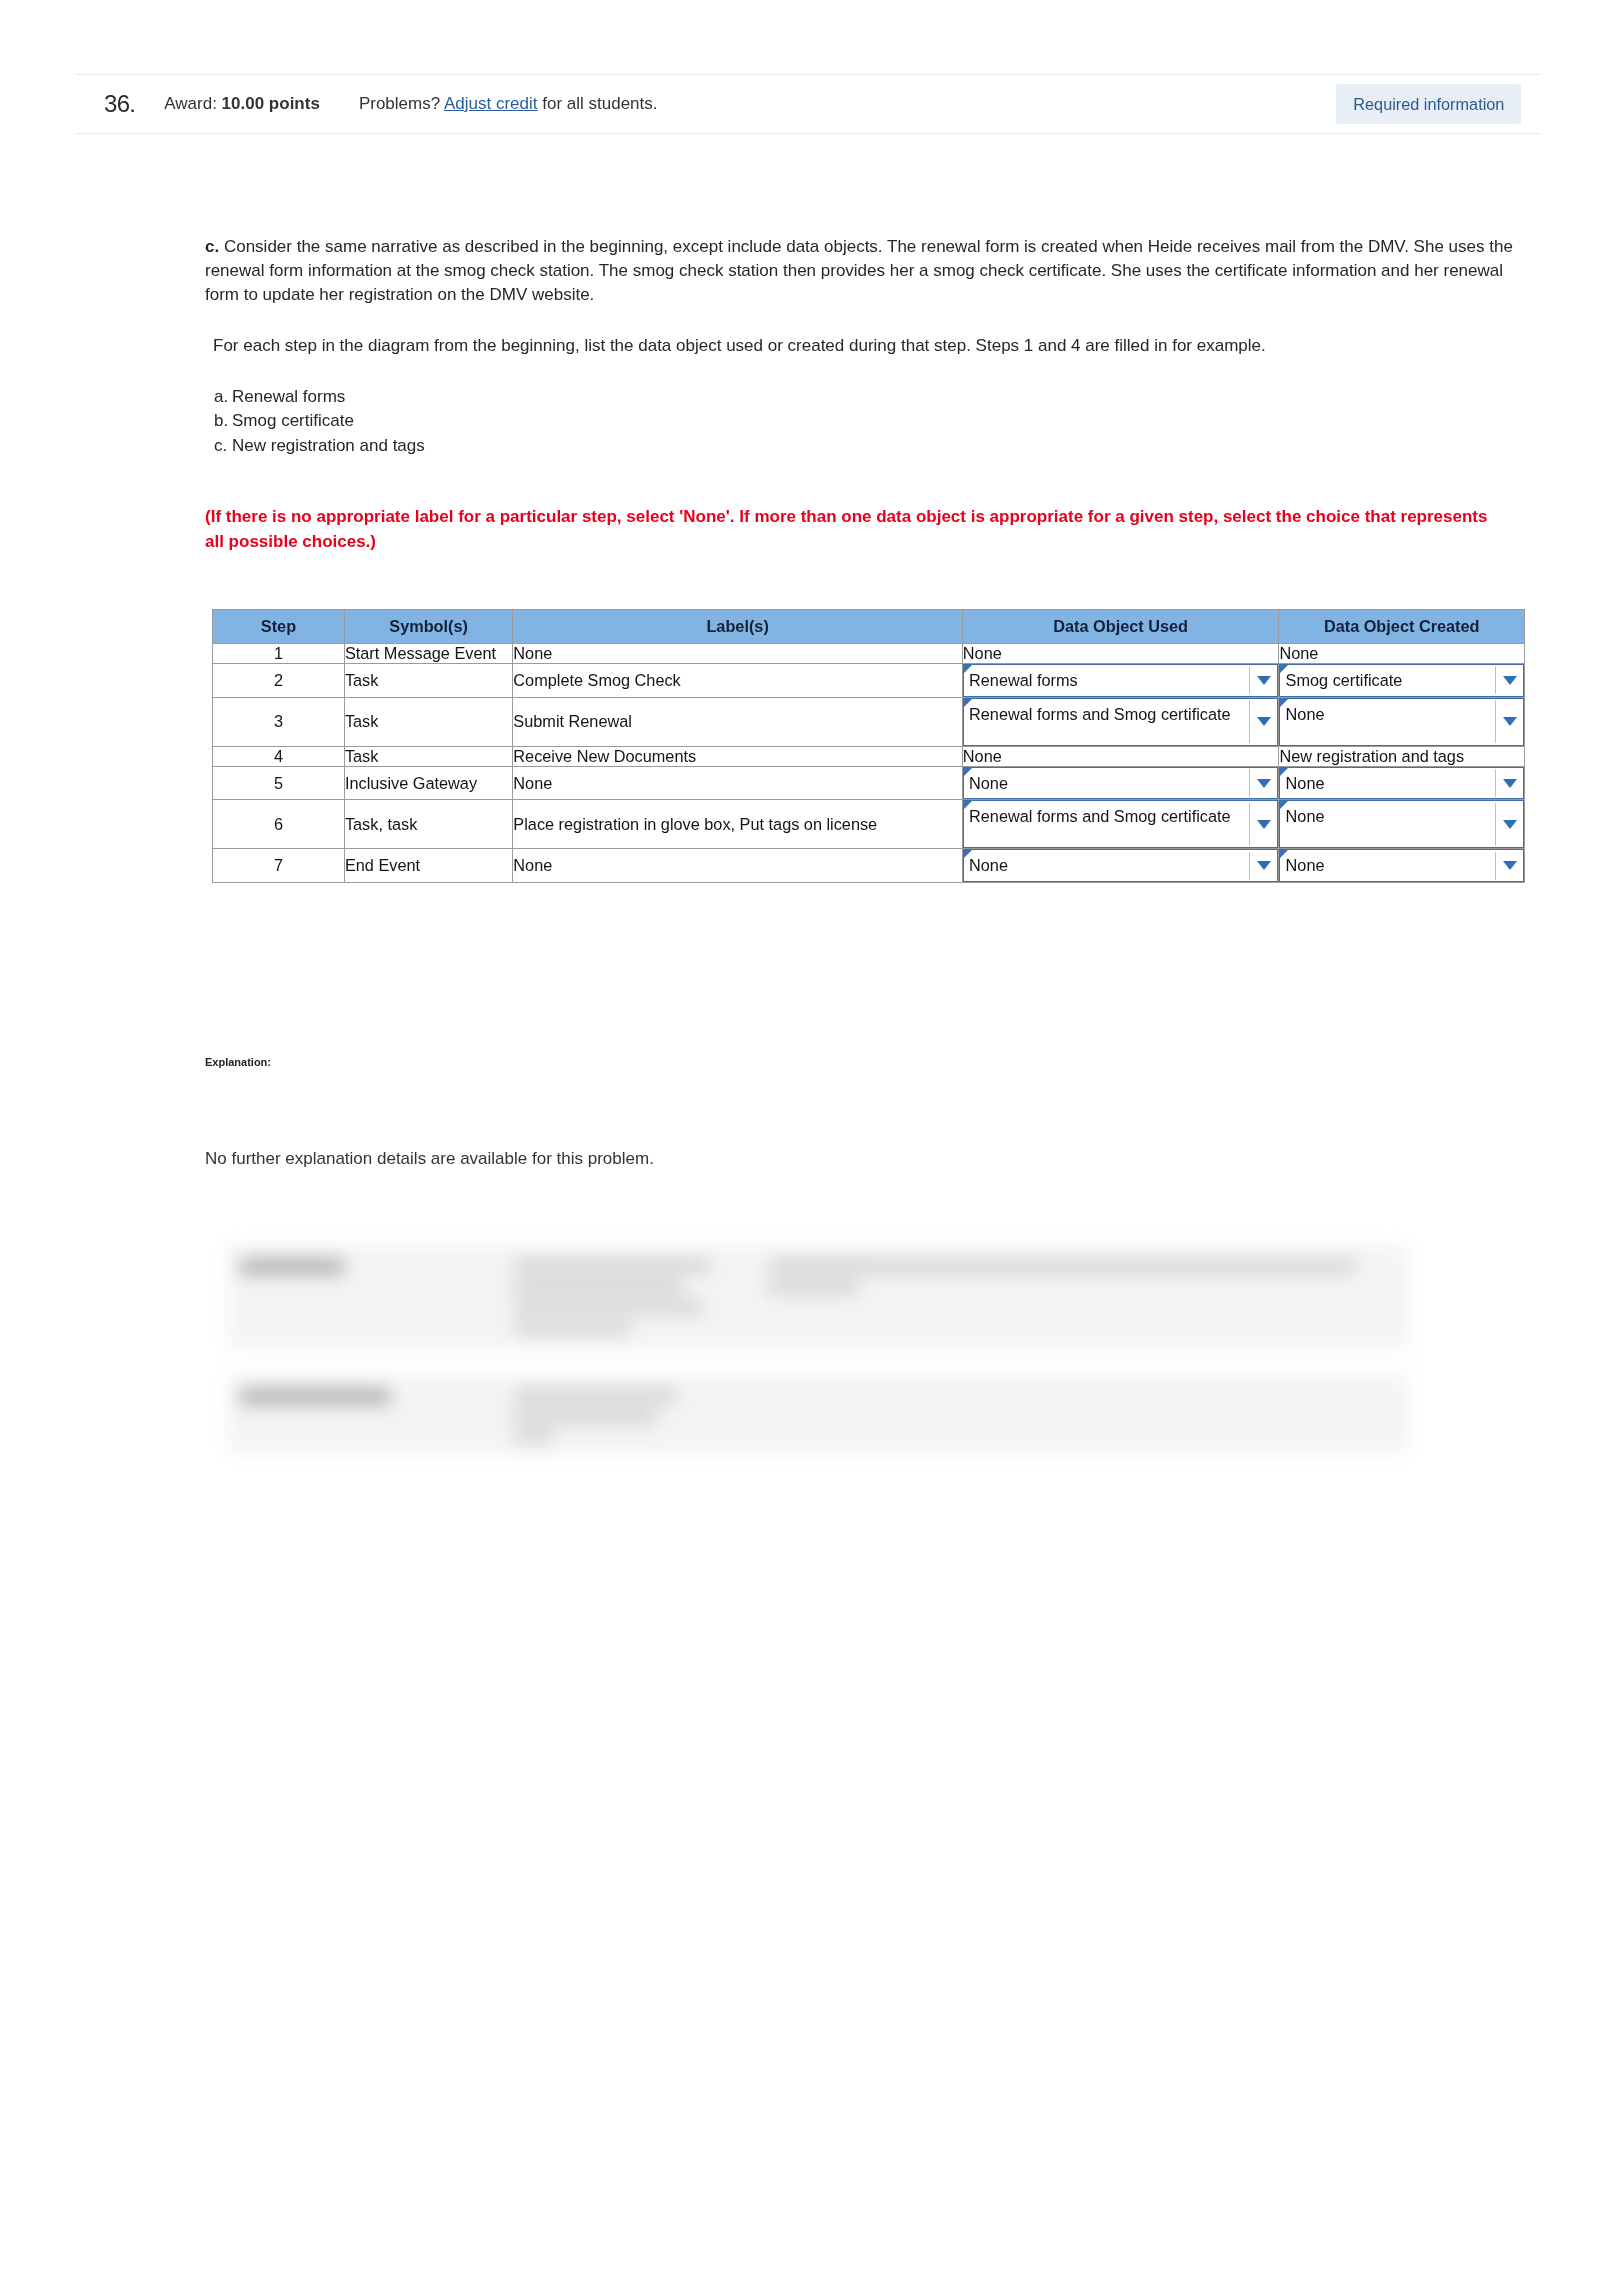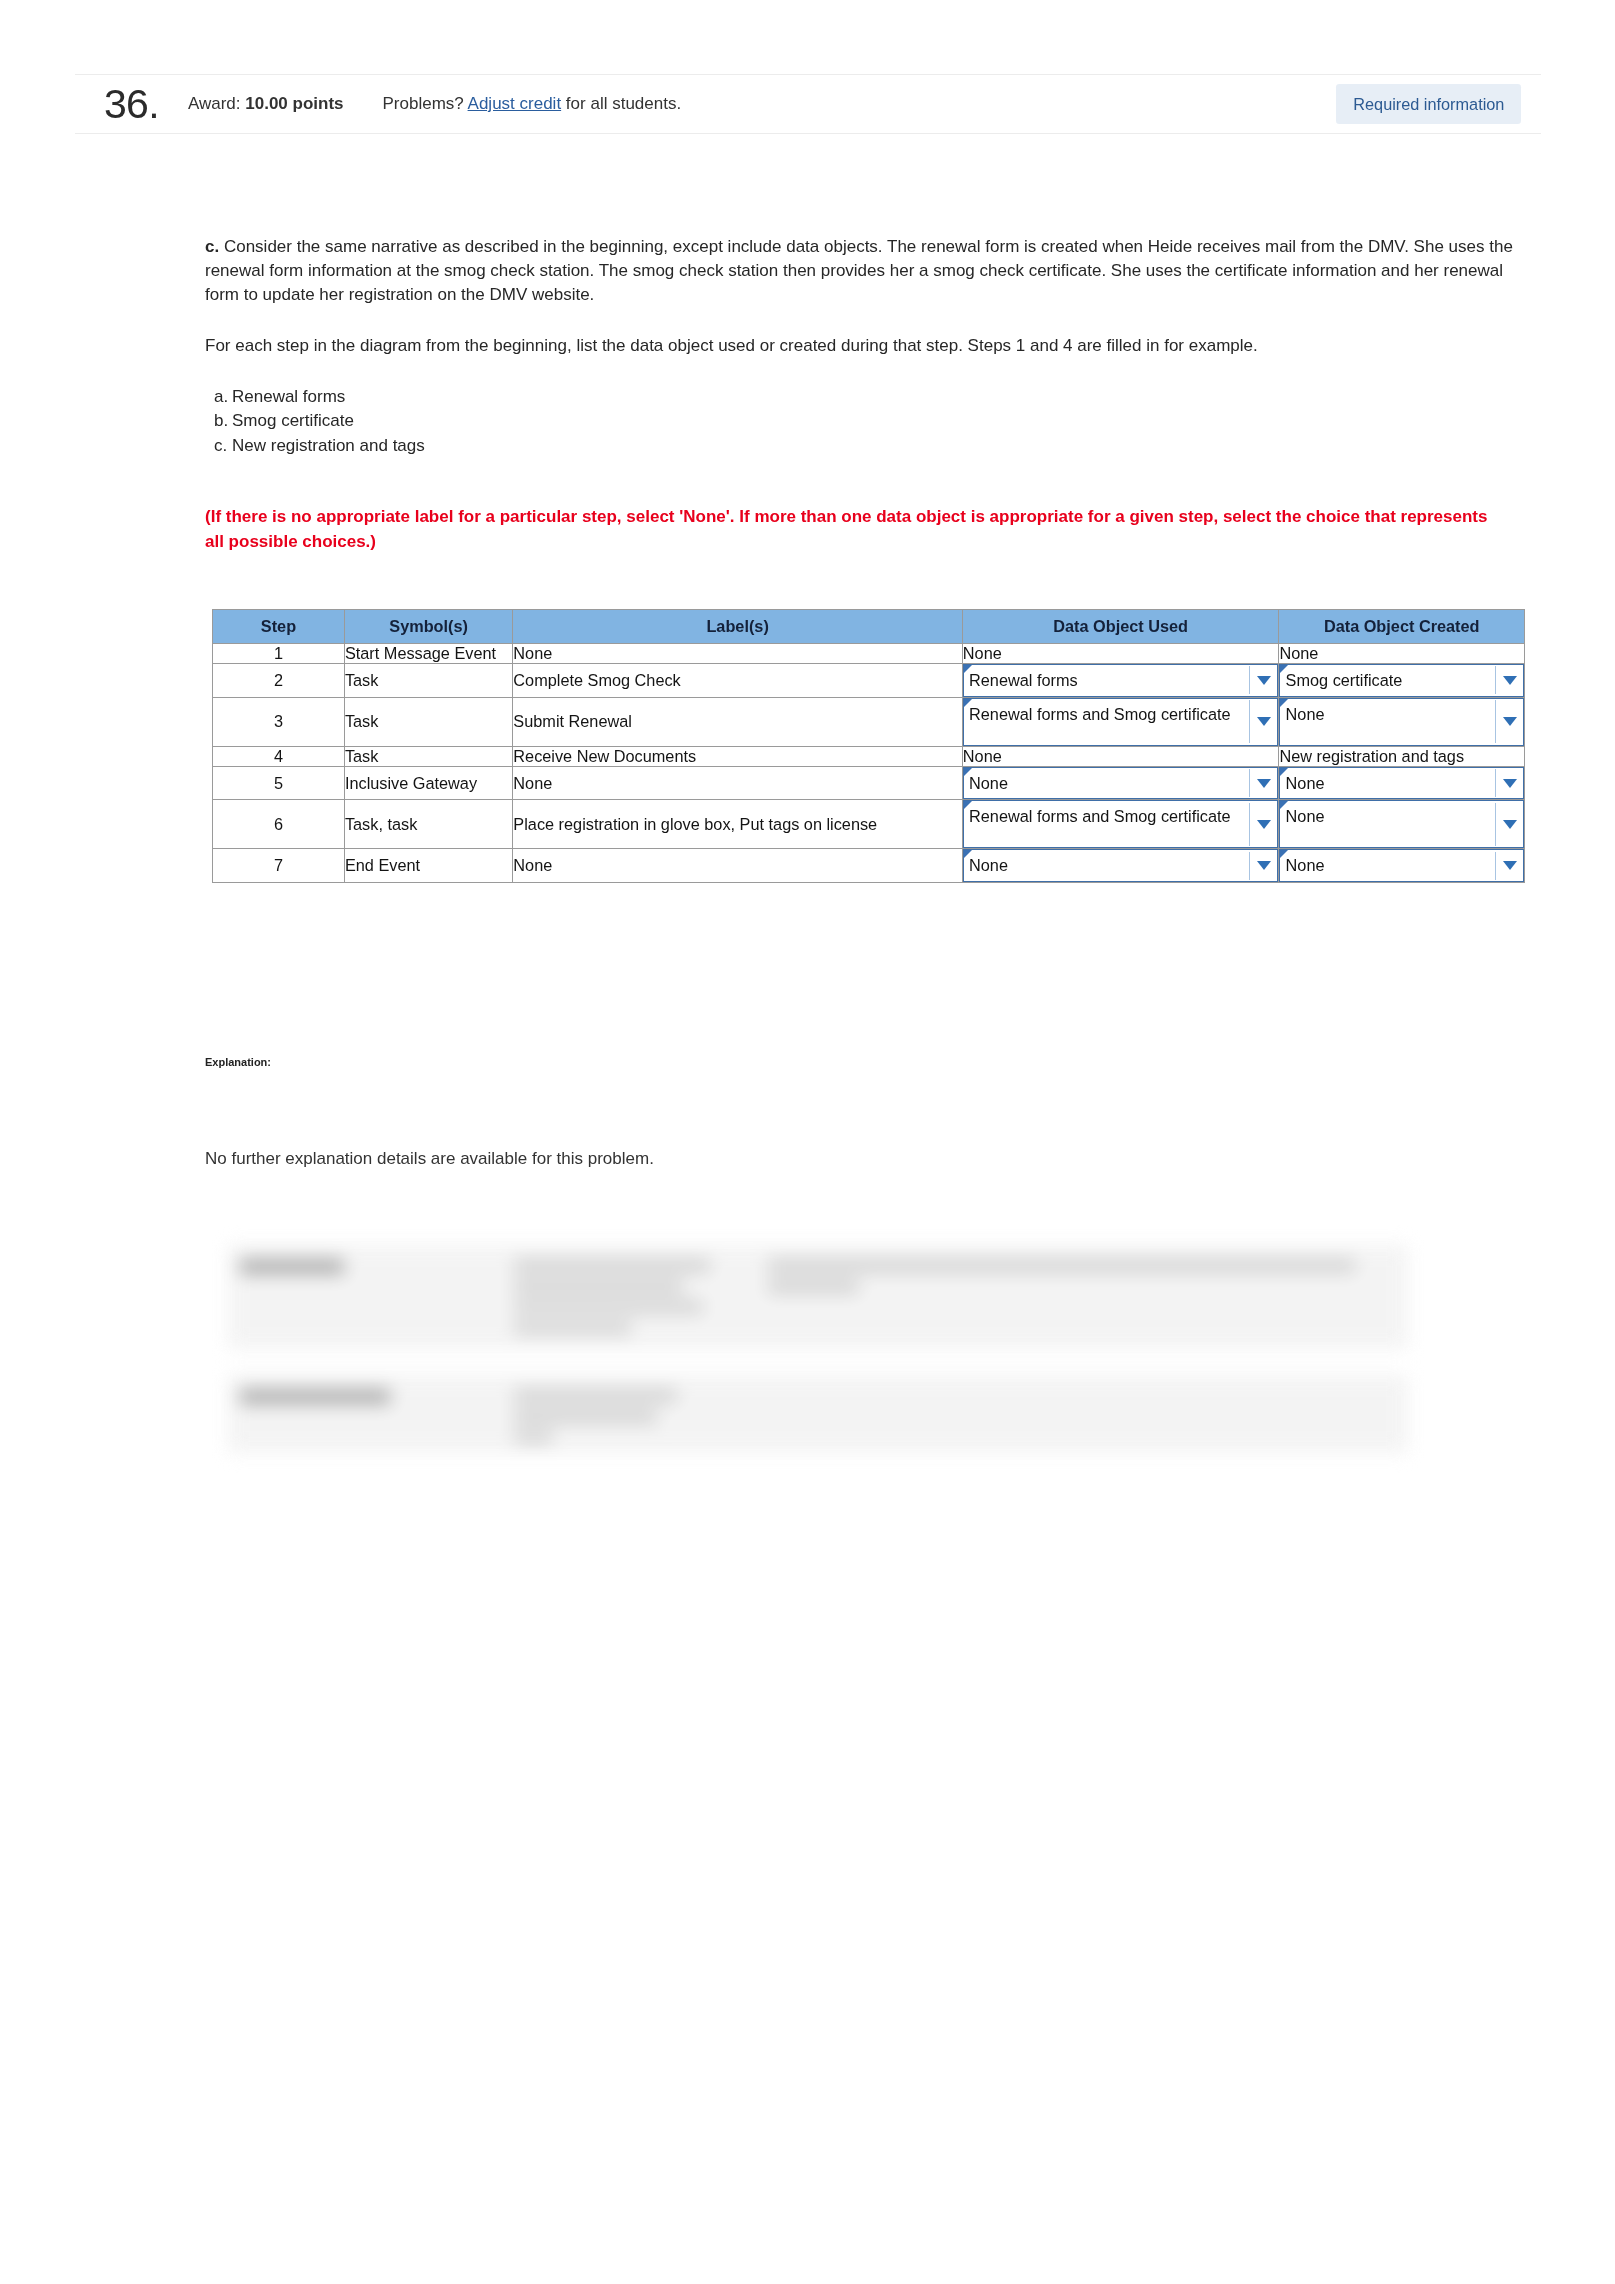--- a/index.html
+++ b/index.html
@@ -24,21 +24,21 @@
     top: 74px;
     width: 1466px;
     height: 60px;
     border-top: 1.3px solid #ececec;
     border-bottom: 1.3px solid #ececec;
     display: flex;
     align-items: center;
     box-sizing: border-box;
   }
   .q-number {
-    font-size: 41px;
+    font-size: 24px;
     font-weight: 400;
     color: #2b2b2b;
     letter-spacing: -0.7px;
     margin-left: 29px;
     margin-right: 29px;
     line-height: 1;
   }
   .q-award {
     font-size: 17px;
     color: #333333;
@@ -75,21 +75,21 @@
     width: 1310px;
   }
   .para {
     font-size: 17px;
     line-height: 1.42;
     color: #272727;
     margin: 0;
     text-align: left;
   }
   .para b { font-weight: 700; }
-  .para.spaced { margin-top: 27px; }
+  .para.spaced { margin-top: 27px; margin-left: 8px; }
   .underlined {
     text-decoration: underline;
     margin-top: 29px;
   }
 
   .choice-list {
     margin: 26px 0 0 0;
     padding: 0;
     list-style: none;
   }

